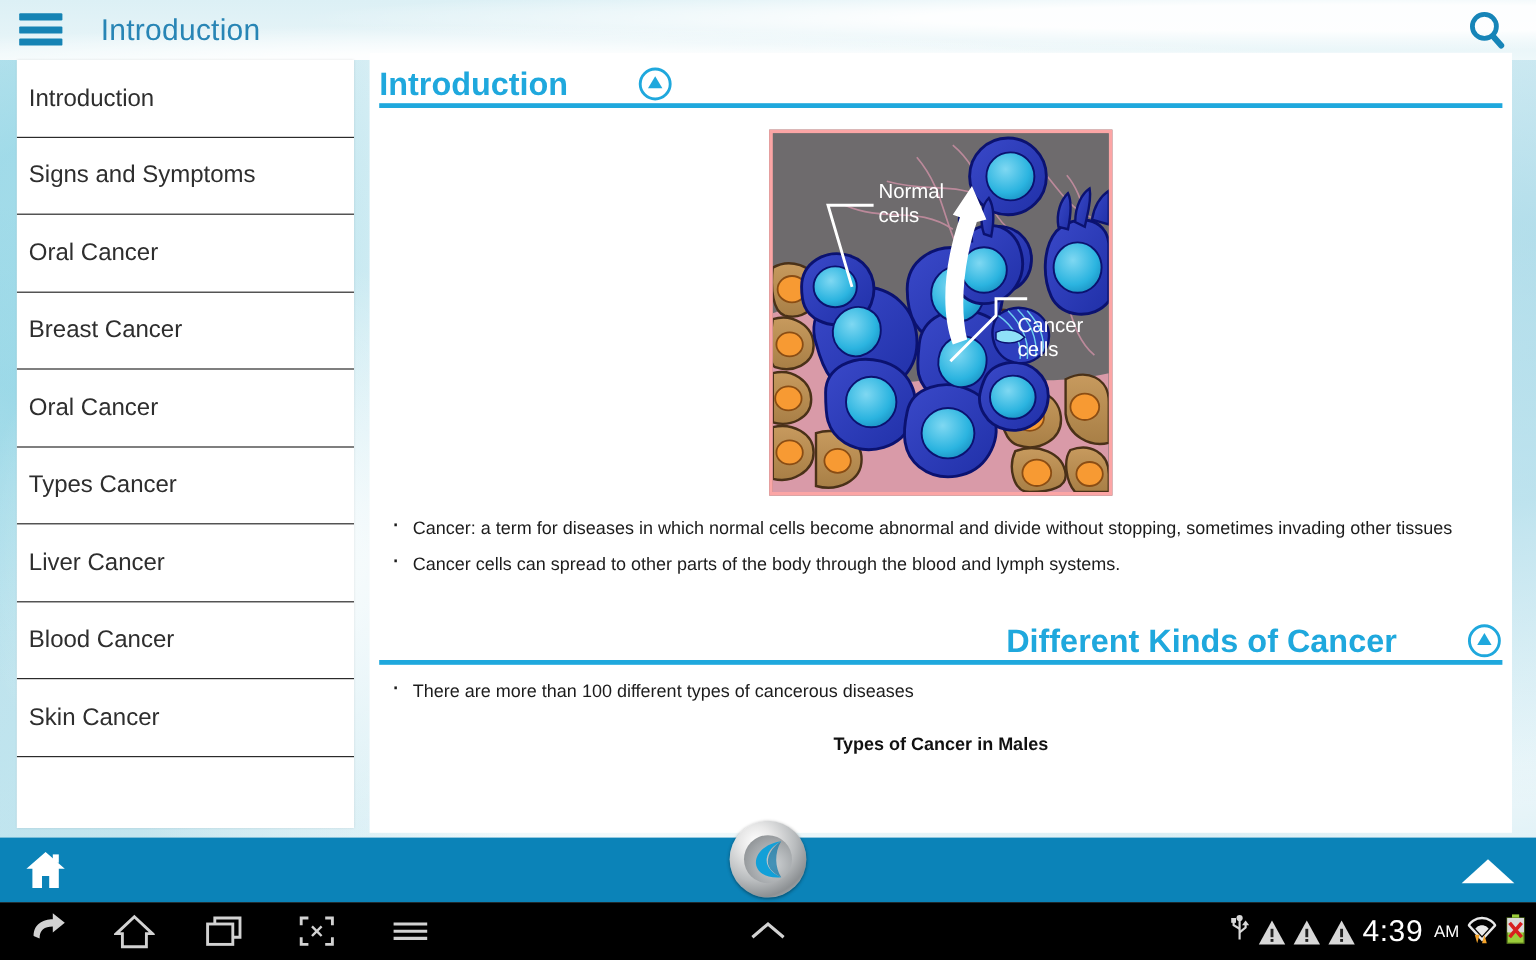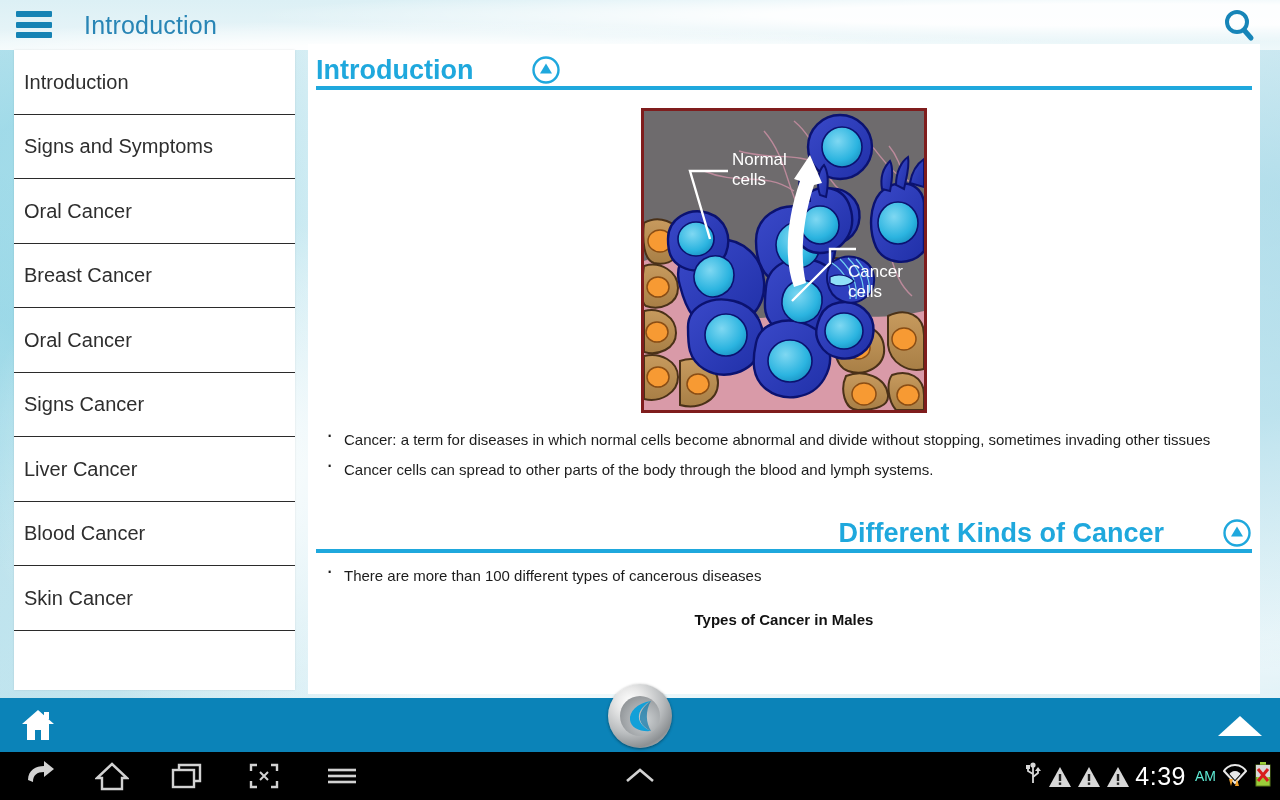--- a/index.html
+++ b/index.html
@@ -152,21 +152,21 @@
   }
 
   .figure-wrap {
     text-align: center;
     margin-top: 18px;
   }
   .figure {
     display: inline-block;
     width: 286px;
     height: 305px;
-    border: 3px solid #7f1d1d;
+    border: 3px solid #fca5a5;
     box-sizing: border-box;
     position: relative;
     overflow: hidden;
     background: #6f6c6e;
   }
 
   .bullets {
     margin: 10px 0 0 0;
     padding: 0;
     list-style: none;
@@ -282,21 +282,21 @@
     align-items: center;
     gap: 7px;
   }
   .clock {
     color: #ffffff;
     font-size: 25px;
     line-height: 25px;
     letter-spacing: 0.5px;
   }
   .ampm {
-    color: #5eead4;
+    color: #ffffff;
     font-size: 14px;
     margin-left: 2px;
   }
   .tri-warn { width: 22px; height: 20px; }
 </style>
 </head>
 <body>
 
 <div id="app">
 
@@ -327,21 +327,21 @@
       <div class="side-item">
         <span class="side-item-label">Oral Cancer</span>
       </div>
       <div class="side-item">
         <span class="side-item-label">Breast Cancer</span>
       </div>
       <div class="side-item">
         <span class="side-item-label">Oral Cancer</span>
       </div>
       <div class="side-item">
-        <span class="side-item-label">Signs Cancer</span>
+        <span class="side-item-label">Types Cancer</span>
       </div>
       <div class="side-item">
         <span class="side-item-label">Liver Cancer</span>
       </div>
       <div class="side-item">
         <span class="side-item-label">Blood Cancer</span>
       </div>
       <div class="side-item">
         <span class="side-item-label">Skin Cancer</span>
       </div>

